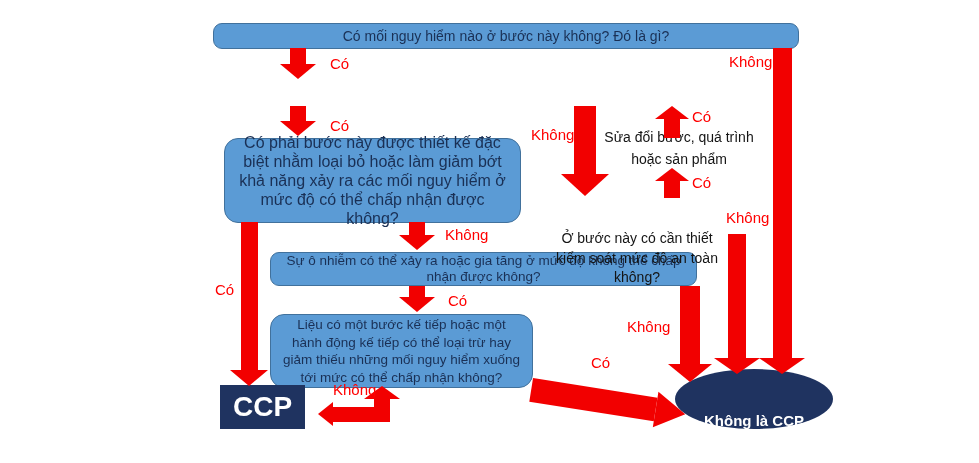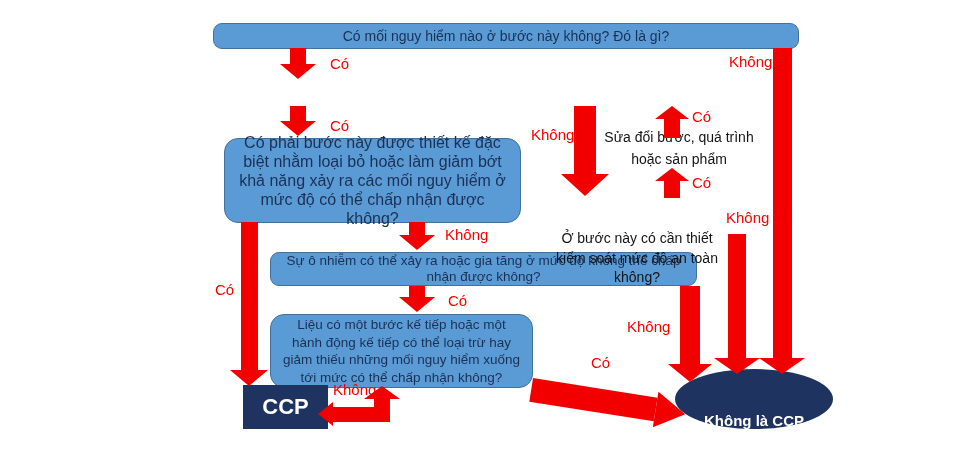--- a/index.html
+++ b/index.html
@@ -53,21 +53,21 @@
   </div>
 
   <div class="qbox r14" style="left:270px;top:314px;width:263px;height:74px;font-size:13.5px;line-height:17.5px;padding:17px 10px;">
     <span>Liệu có một bước kế tiếp hoặc một hành động kế tiếp có thể loại trừ hay giảm thiếu những mối nguy hiểm xuống tới mức có thể chấp nhận không?</span>
   </div>
 
   <div class="note" style="left:600px;top:126px;width:158px;line-height:22px;">Sửa đổi bước, quá trình hoặc sản phẩm</div>
 
   <div class="note" style="left:546px;top:193px;width:182px;line-height:19.5px;margin-top:36px;">Ở bước này có cần thiết kiểm soát mức độ an toàn không?</div>
 
-  <div class="terminal" style="left:243px;top:385px;width:85px;height:44px;font-size:22px;text-align:center;">
+  <div class="terminal" style="left:220px;top:385px;width:85px;height:44px;font-size:28px;text-align:center;">
     <span>CCP</span>
   </div>
 
   <div class="terminal" style="left:675px;top:369px;width:158px;height:60px;border-radius:50%;font-size:15px;align-items:flex-end;">
     <span>Không là CCP</span>
   </div>
 
   <div class="vshaft" style="left:290px;top:48px;width:16px;height:18px;"></div>
   <div class="hd down" style="left:280px;top:64px;"></div>
 

